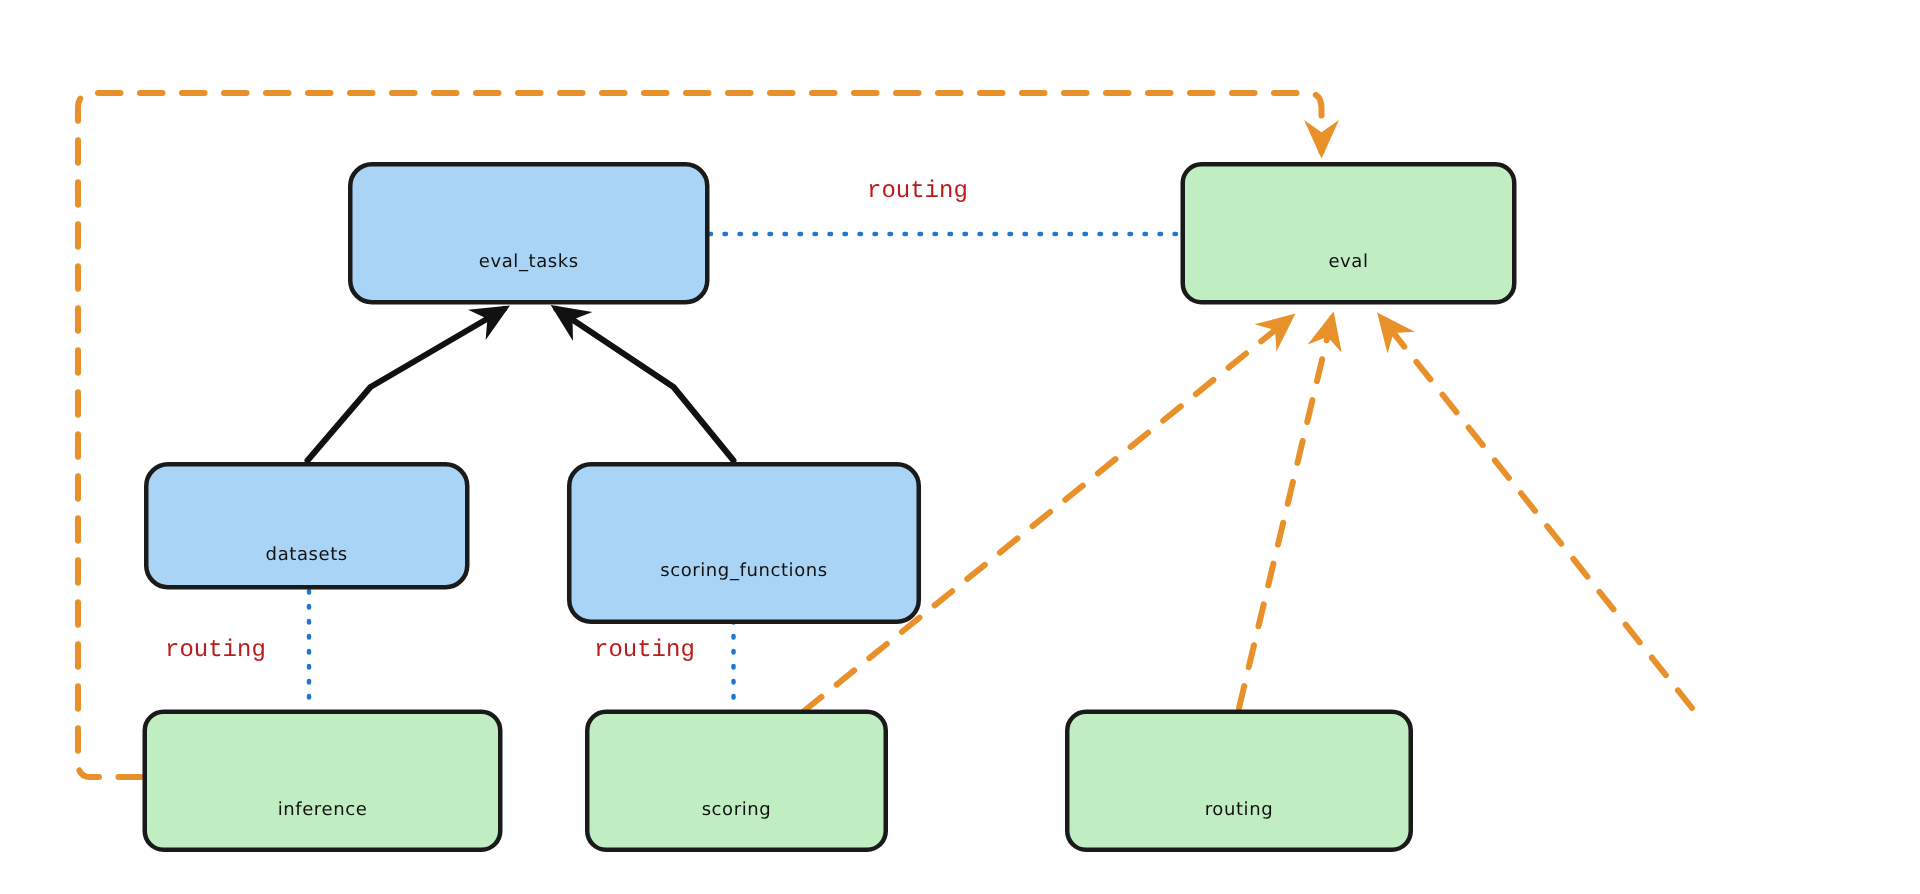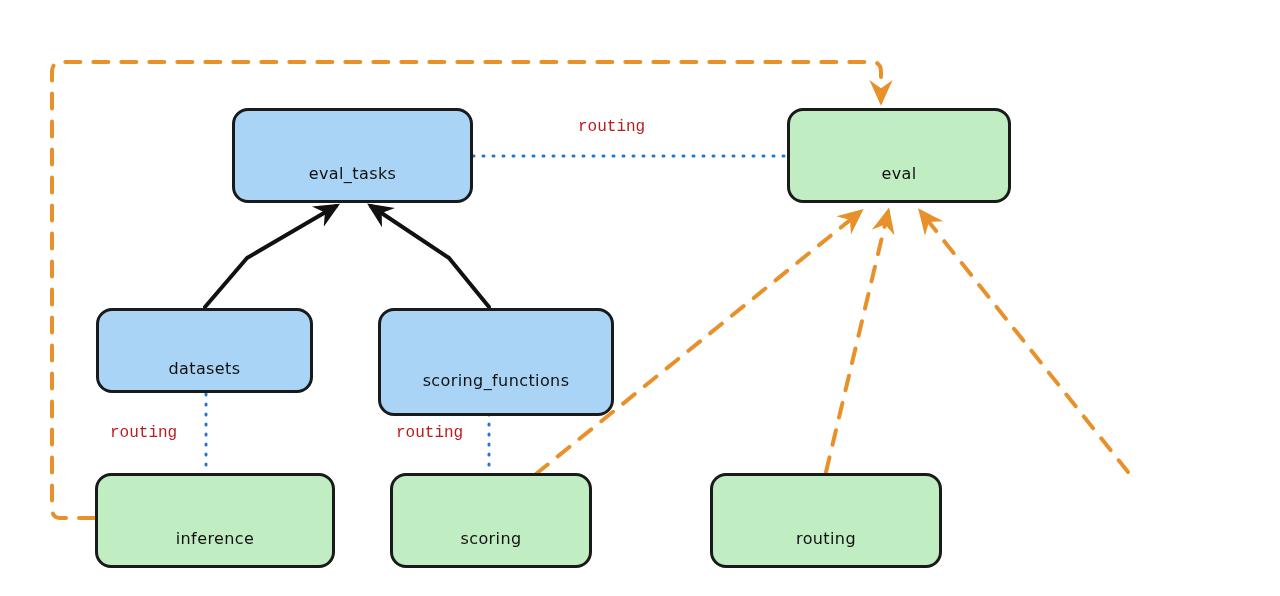--- a/index.html
+++ b/index.html
@@ -30,29 +30,29 @@
     box-sizing: border-box;
     border: 3px solid #1a1a1a;
     border-radius: 16px;
     display: flex;
     align-items: center;
     justify-content: center;
     z-index: 3;
   }
   .node .node-label {
     font-family: "DejaVu Sans", sans-serif;
-    font-size: 16px;
+    font-size: 12px;
     color: #111111;
     letter-spacing: 0.4px;
     white-space: nowrap;
     pointer-events: none;
     margin-top: 36px;
   }
   .node.blue   { background: #a9d4f5; }
-  .node.green  { background: #c0edc2; }
+  .node.green  { background: #c0edc2; border-radius: 14px; }
 
   .edge-label {
     position: absolute;
     font-family: Liberation Mono, monospace;
     font-size: 16px;
     color: #b91c1c;
     white-space: nowrap;
     z-index: 4;
   }
 </style>

